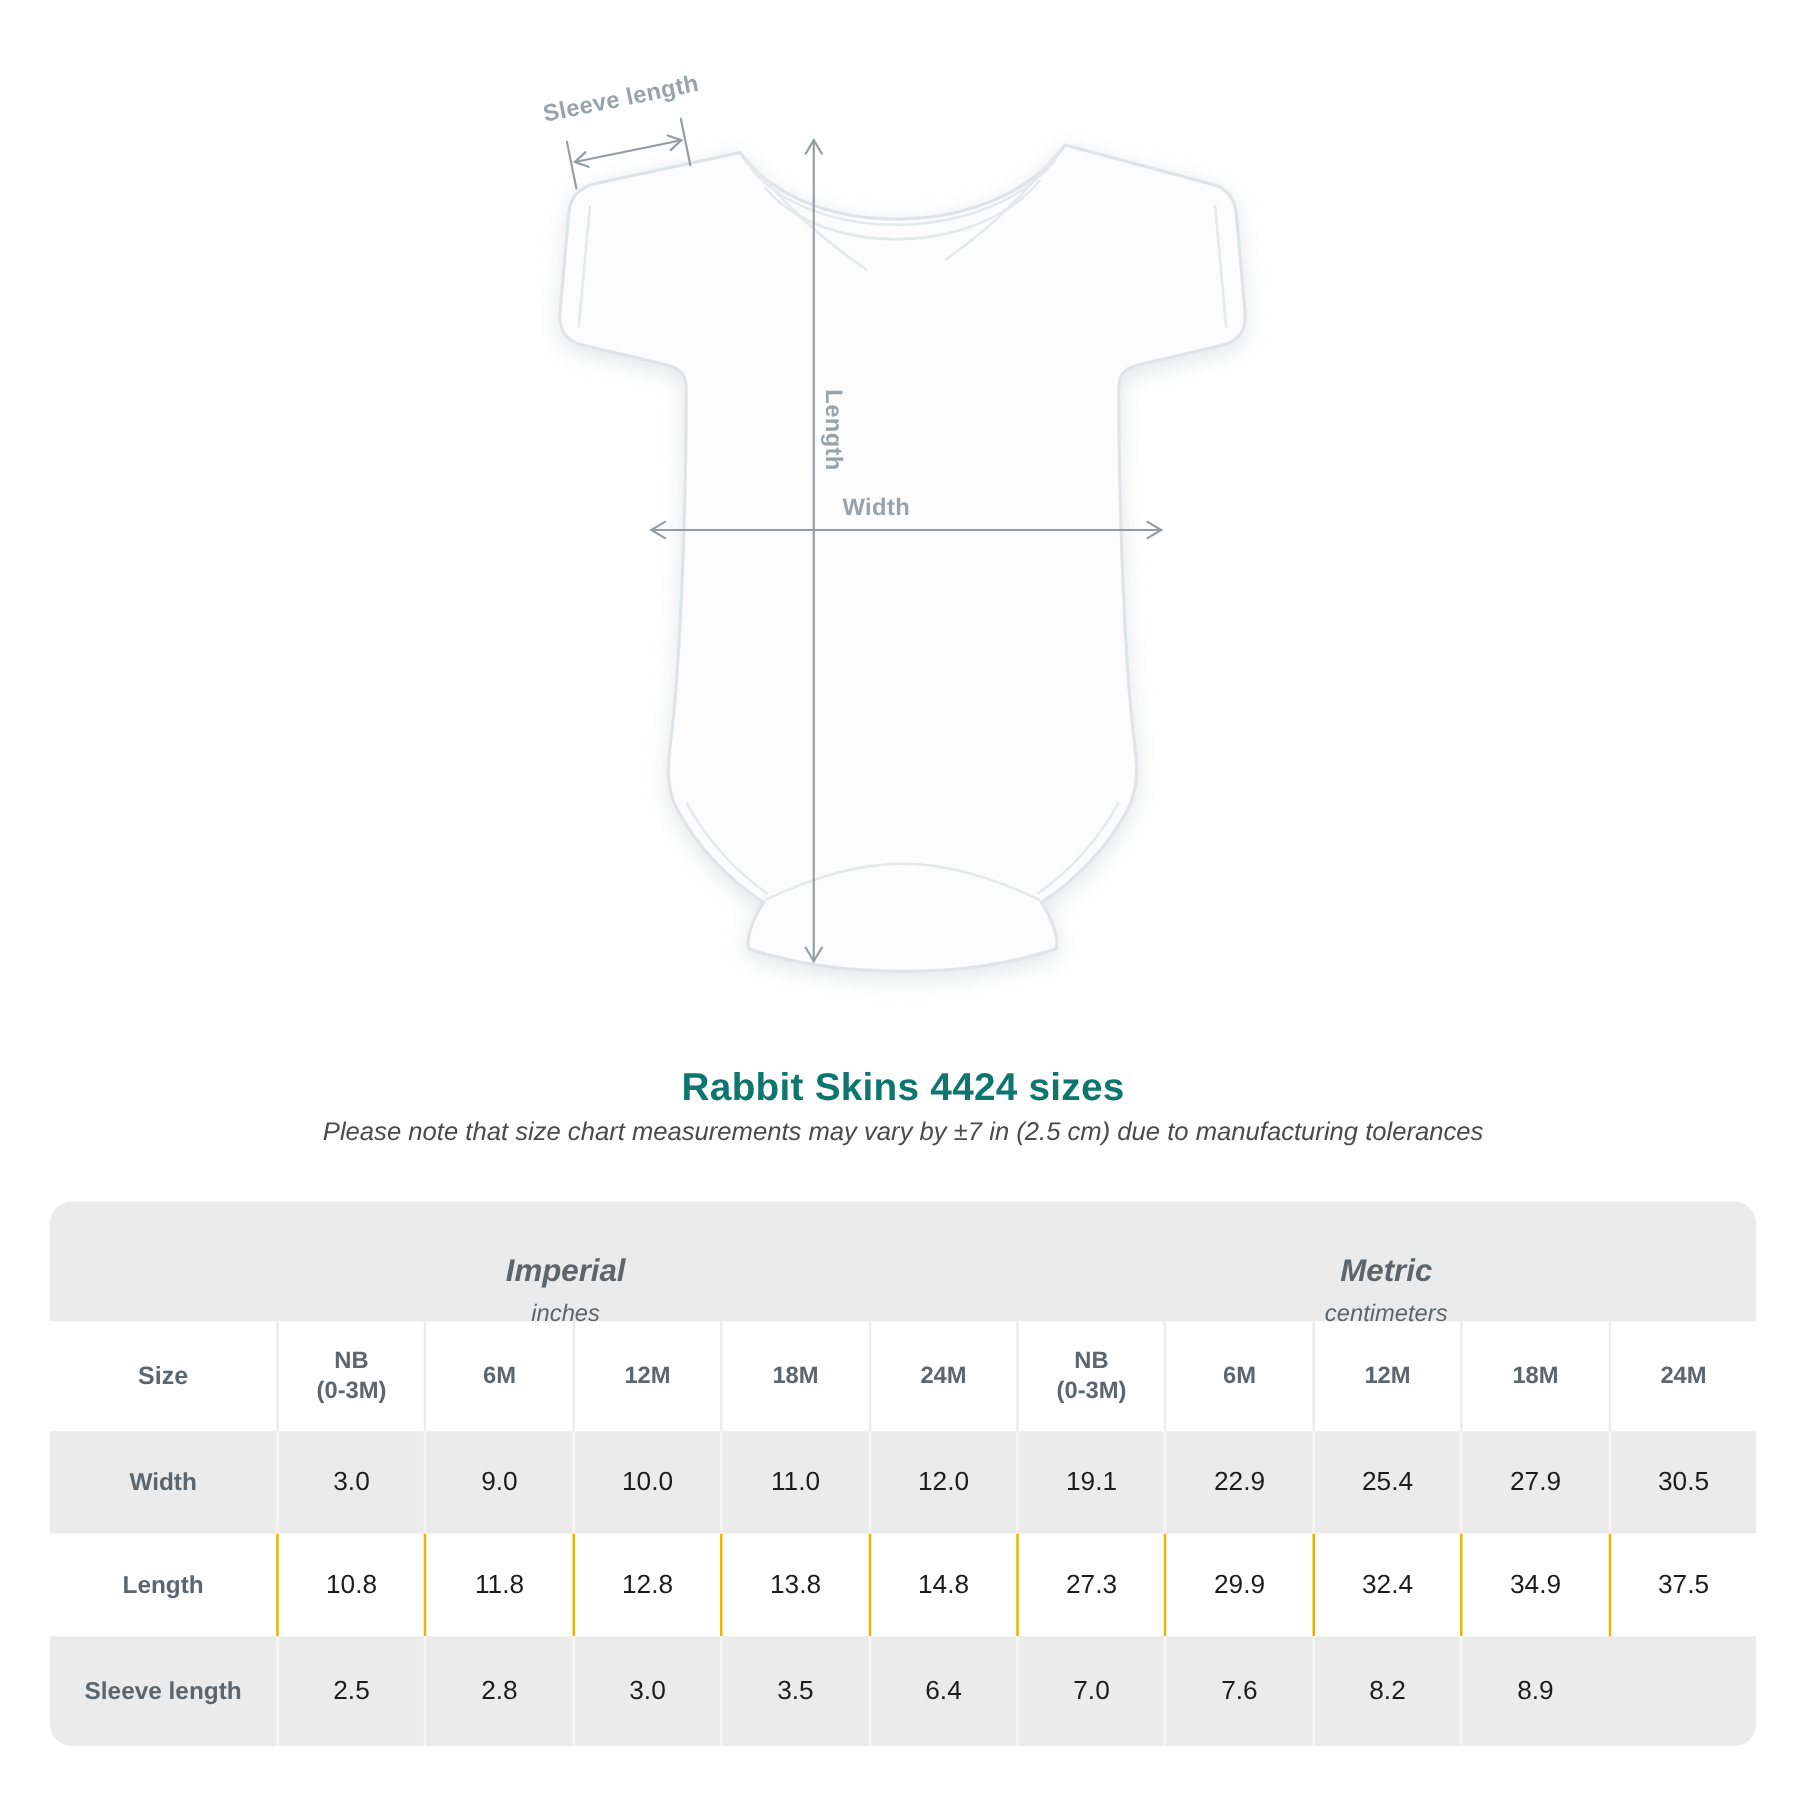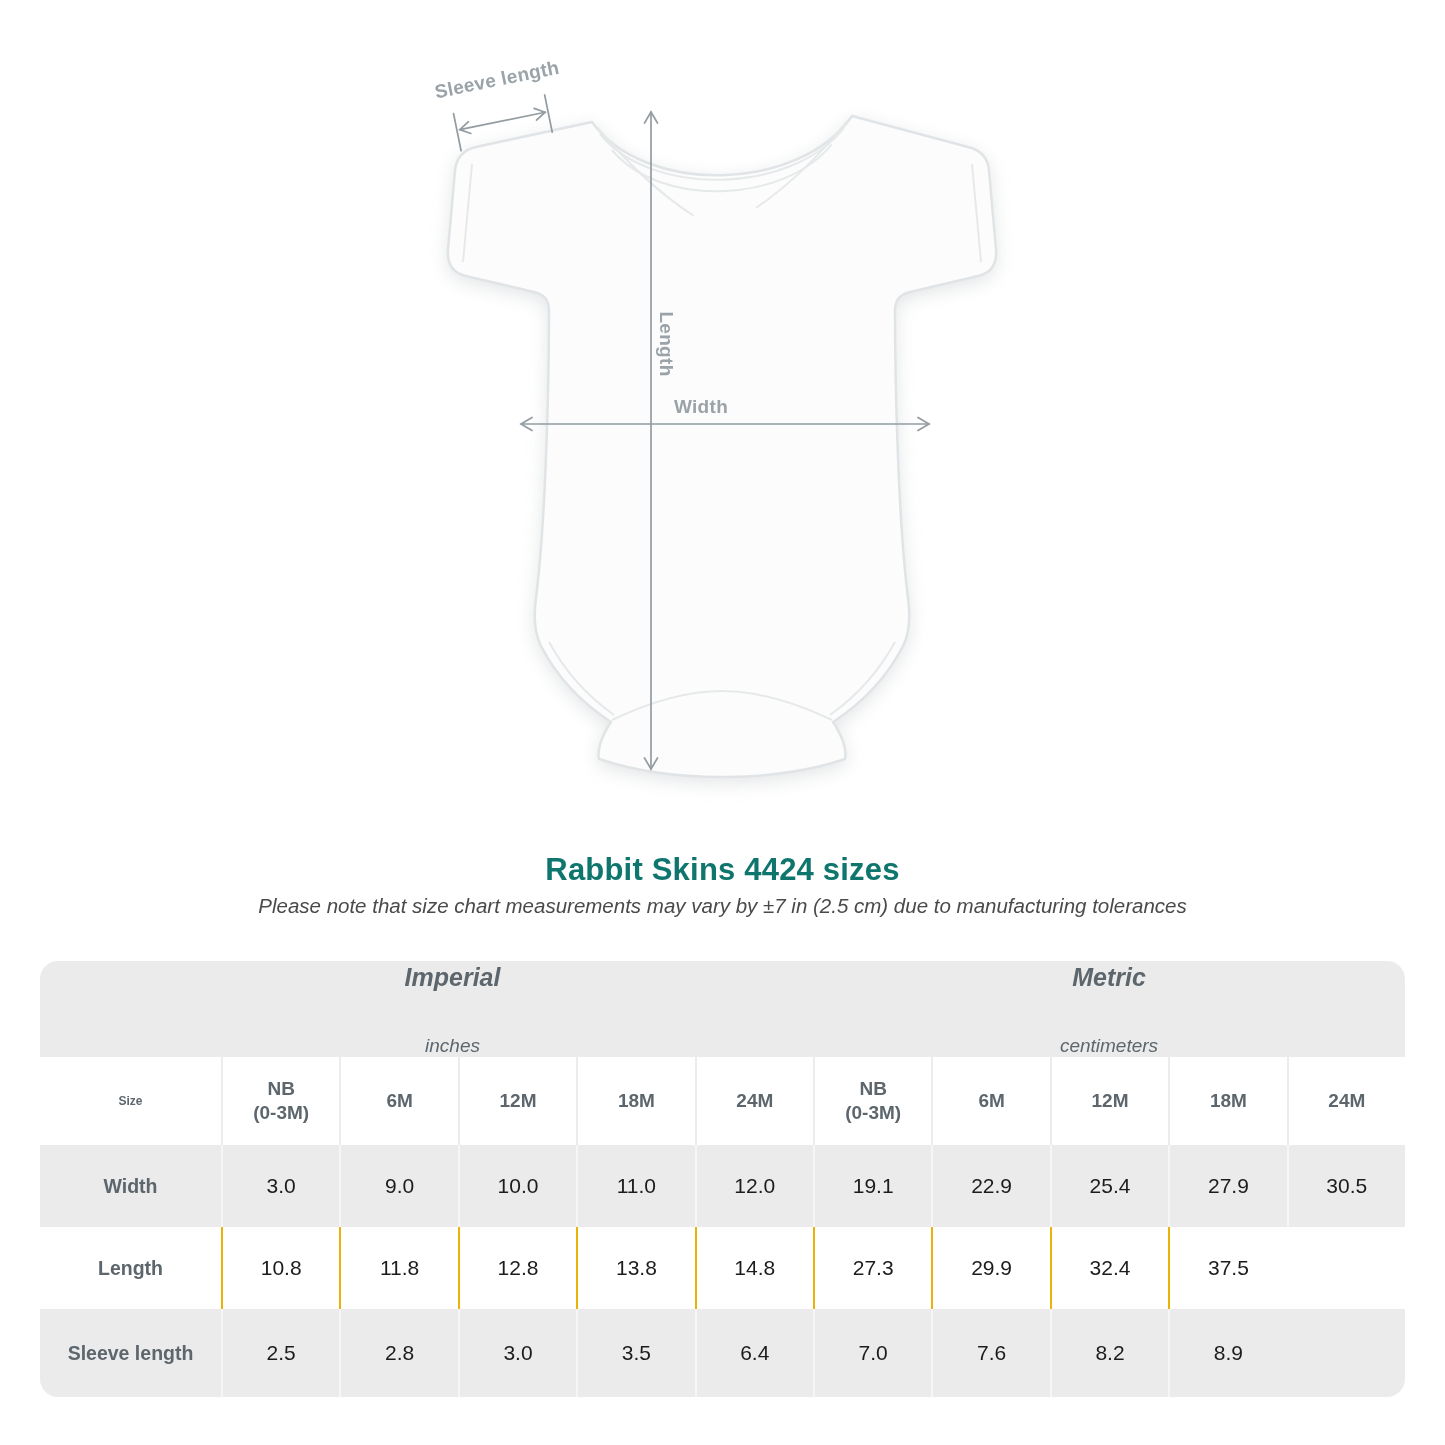--- a/index.html
+++ b/index.html
@@ -35,30 +35,30 @@
     border-radius:18px; overflow:hidden;
   }
   .row { display:grid; grid-template-columns:181px repeat(10,1fr); }
   .cell {
     display:flex; flex-direction:column; align-items:center; justify-content:center;
     text-align:center;
   }
   
   .band { position:relative; display:grid; grid-template-columns:181px repeat(10,1fr);
           height:96px; background:#ebebeb; }
-  .band-group { display:flex; flex-direction:column; align-items:center; justify-content:space-between; padding-top:2px; }
+  .band-group { display:flex; flex-direction:column; align-items:center; justify-content:flex-start; padding-top:2px;margin-top:40px; }
   .band-group.imperial { grid-column:1/7; padding-left:52px; }
   .band-group.metric   { grid-column:7/12; }
   .band-title { font-size:25px; font-weight:bold; font-style:italic; color:#5c666c; }
   .band-unit  { font-size:19px; font-style:italic; color:#5c666c; margin-top:9px; }
   
   .row.head { height:88px; background:#ffffff; }
   .row.head .cell { font-weight:bold; color:#5c666c; font-size:19px; line-height:1.25; }
   .row.head .cell + .cell { border-left:2px solid #ececec; }
-  .row.head .cell.label { font-size:12px; }
+  .row.head .cell.label { font-size:20px; }
   
   .row.data .cell { font-size:21px; color:#1c1c1c; }
   .row.data .cell.label { font-weight:bold; color:#5c666c; font-size:19.5px; }
   .row.r1 { height:82px; background:#ebebeb; }
   .row.r2 { height:82px; background:#ffffff; }
   .row.r3 { height:88px; background:#ebebeb; }
   .row.r1 .cell + .cell, .row.r3 .cell + .cell { border-left:2px solid #f6f6f6; }
   .row.r2 .cell + .cell { border-left:2px solid #eab308; }
 </style>
 </head>
@@ -207,20 +207,21 @@
     <div class="row data r2">
       <div class="cell label">Length</div>
       <div class="cell">10.8</div>
       <div class="cell">11.8</div>
       <div class="cell">12.8</div>
       <div class="cell">13.8</div>
       <div class="cell">14.8</div>
       <div class="cell">27.3</div>
       <div class="cell">29.9</div>
       <div class="cell">32.4</div>
+      <div class="cell">34.9</div>
       <div class="cell">37.5</div>
     </div>
 
     <div class="row data r3">
       <div class="cell label">Sleeve length</div>
       <div class="cell">2.5</div>
       <div class="cell">2.8</div>
       <div class="cell">3.0</div>
       <div class="cell">3.5</div>
       <div class="cell">6.4</div>

